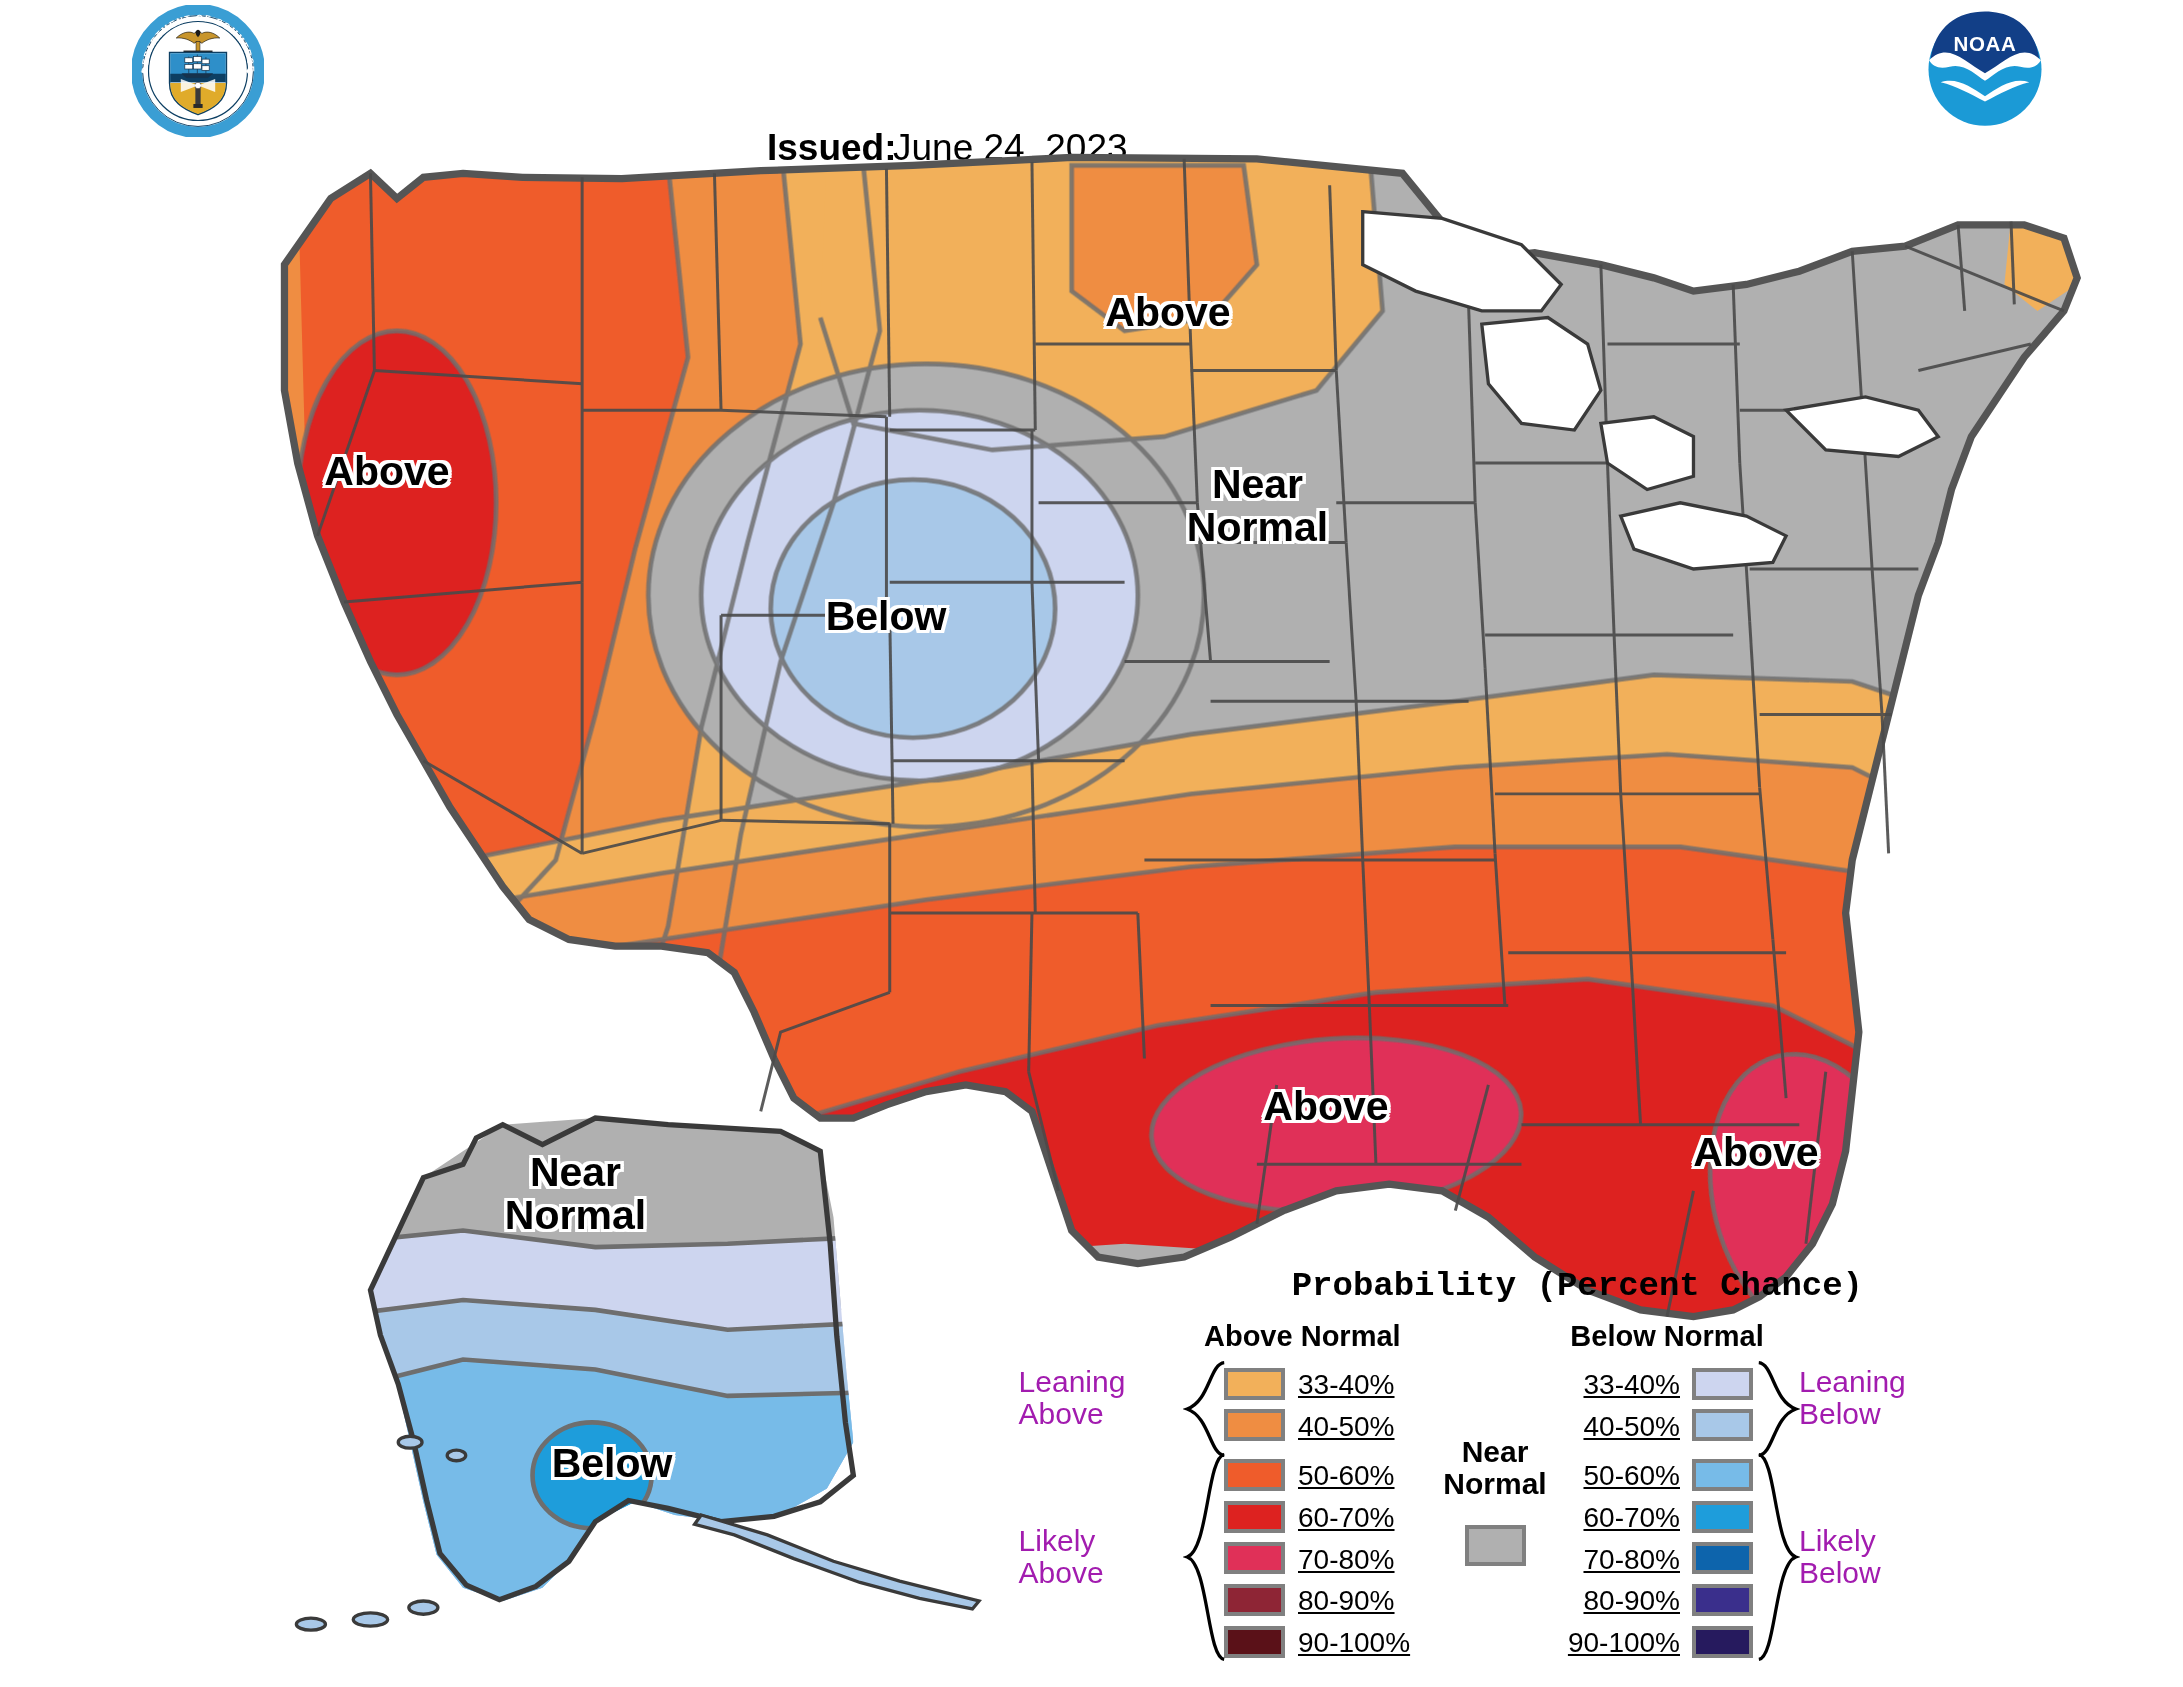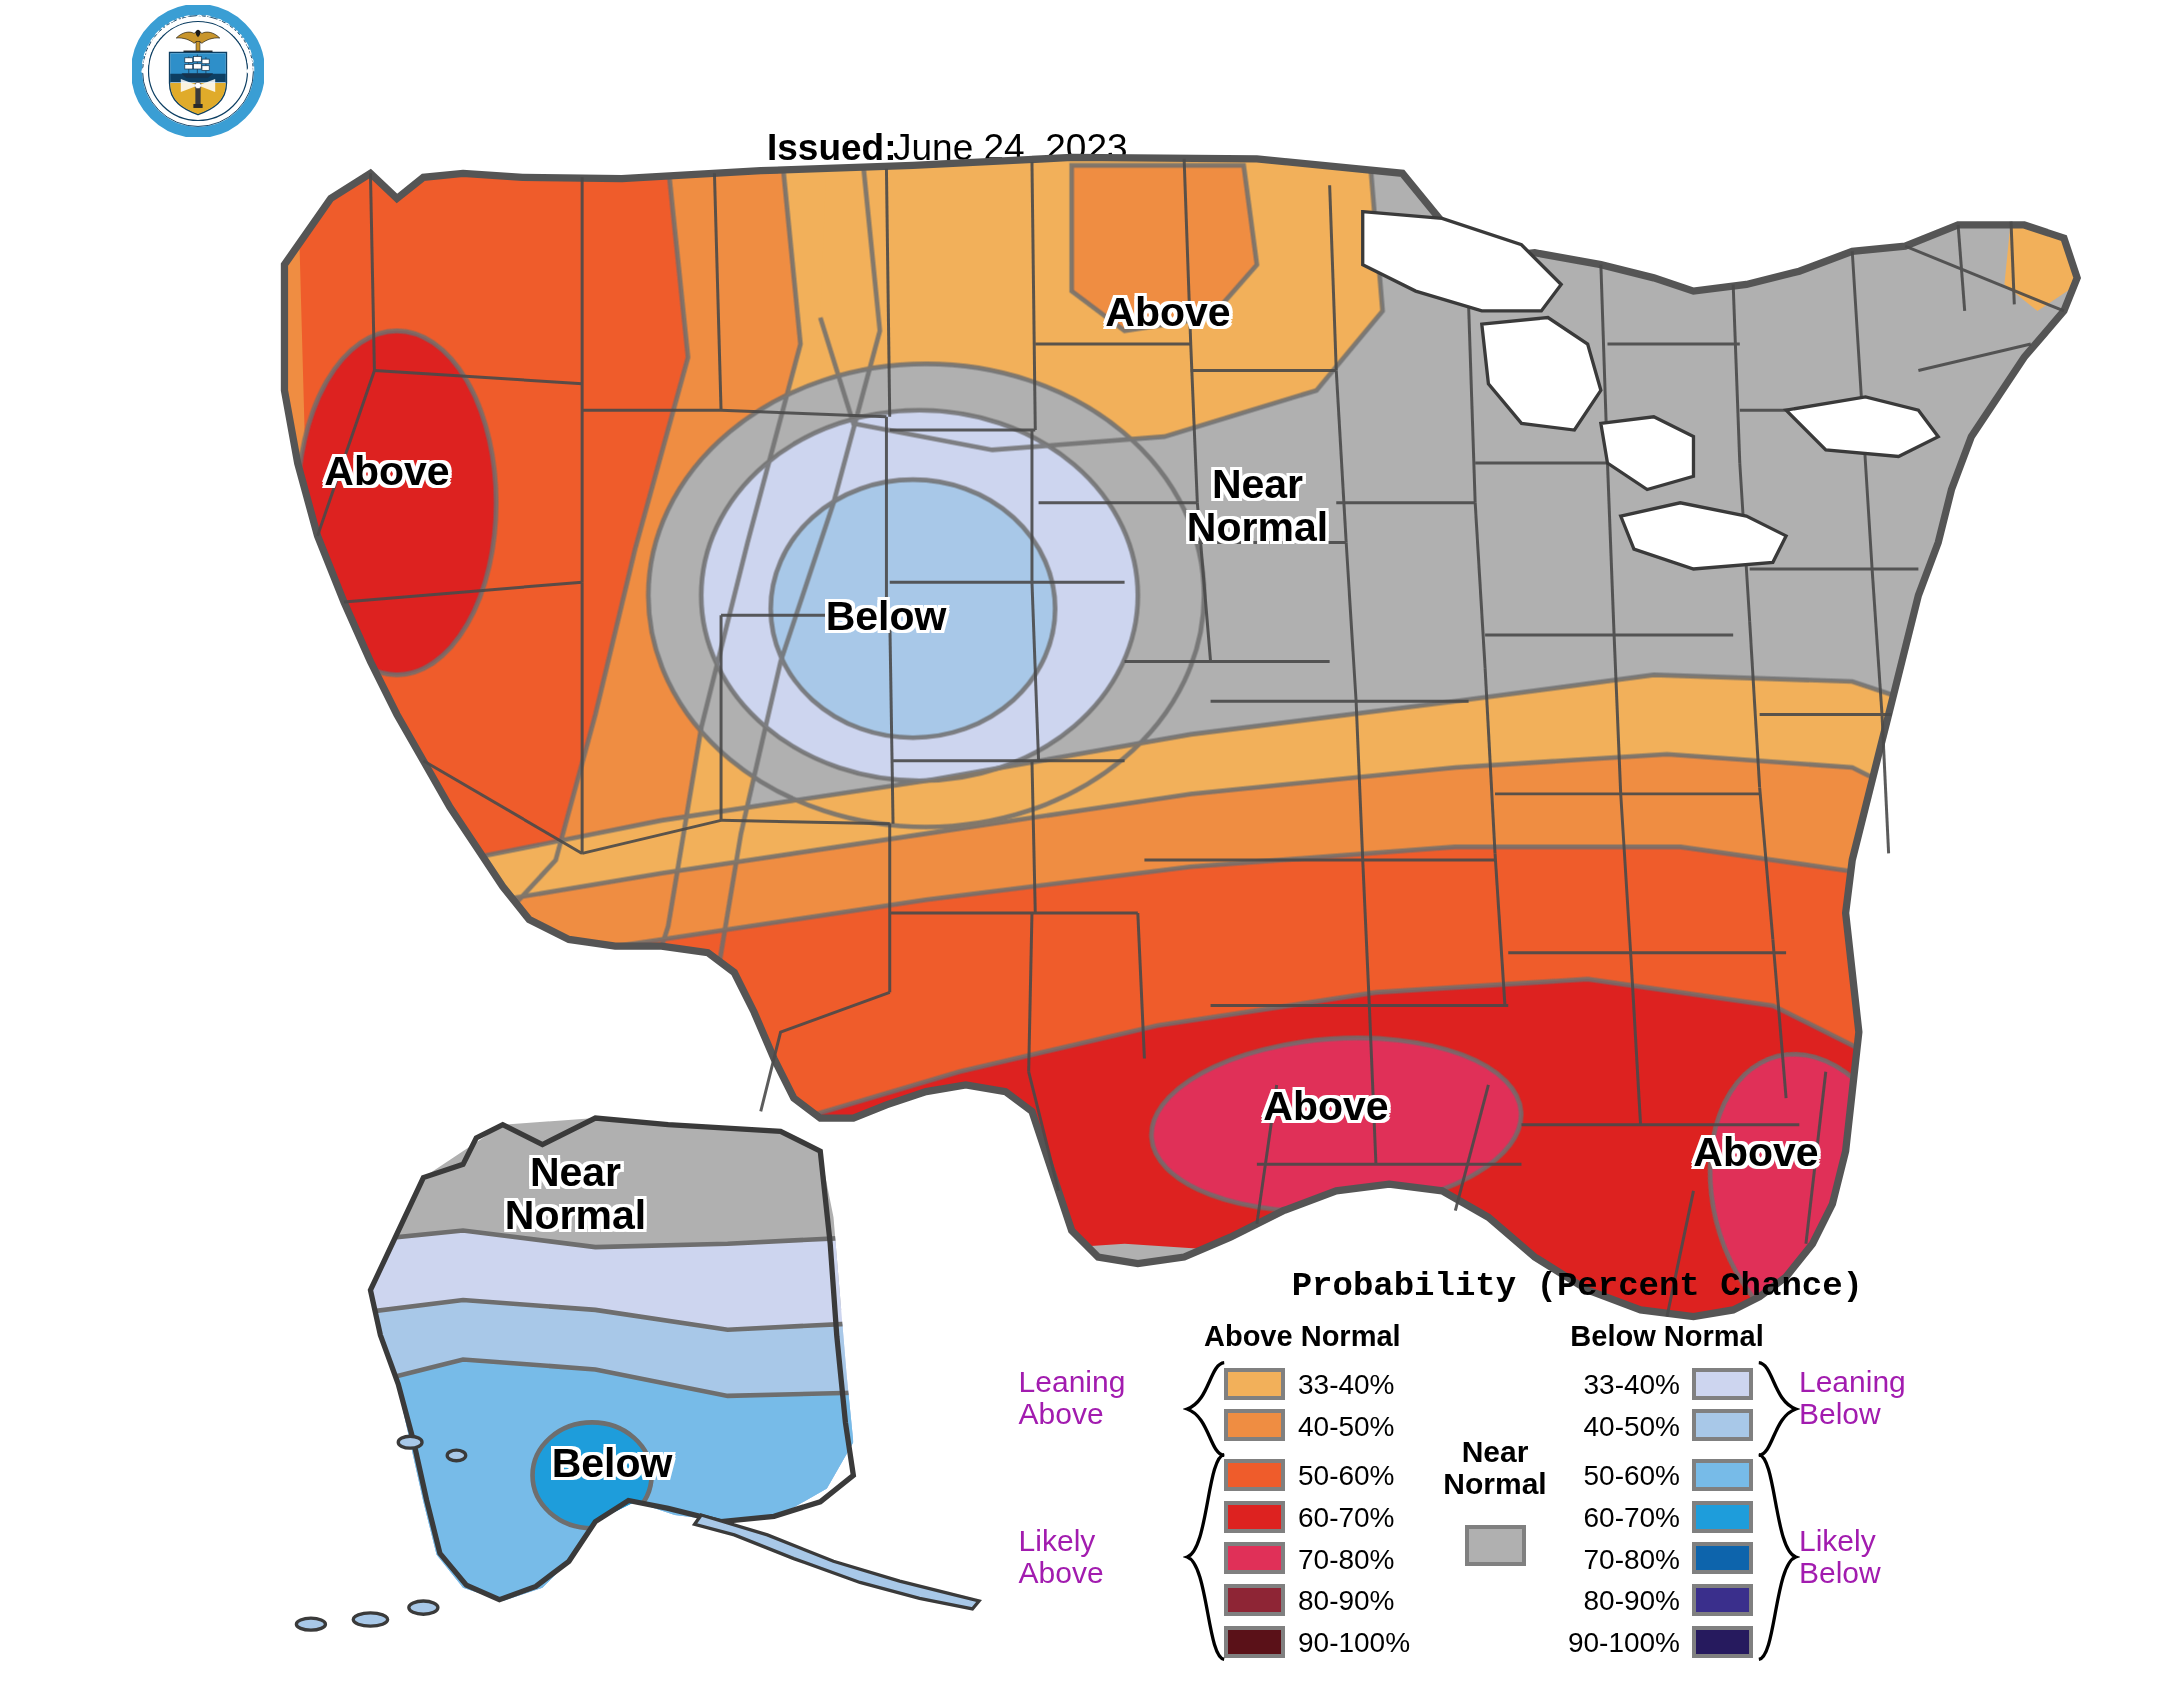--- a/index.html
+++ b/index.html
@@ -116,20 +116,21 @@
     position: absolute;
     width: 61px; height: 32px;
     border: 4.6px solid #808080;
     box-sizing: border-box;
   }
   .swlabel {
     position: absolute;
     font-size: 28px;
     color: #000;
     white-space: nowrap;
+    text-decoration: underline;
   }
   .lab-left { text-align: right; }
   .brace {
     position: absolute;
     font-size: 0;
     color: #000;
   }
   .grouplab {
     position: absolute;
     font-size: 30px;
@@ -218,20 +219,33 @@
     </svg>
   </div>
 
 
   <div id="valid-block">
     <div>
       <span class="vlabel">Issued:</span><span>June 24, 2023</span>
     </div>
   </div>
 
+  <div id="noaa-logo">
+    <svg viewBox="0 0 190 196" width="122" height="126">
+      <circle cx="95" cy="100" r="88" fill="#1b9ad6"></circle>
+      <path d="M 10,88 C 16,32 54,10 95,10 C 136,10 174,32 180,88
+               C 150,58 125,92 95,108 C 65,92 40,58 10,88 Z" fill="#123f87"></path>
+      <path d="M 8,86 C 38,56 64,90 95,106 C 126,90 152,56 182,86
+               C 176,96 166,100 150,96 C 128,90 110,108 95,118
+               C 80,108 62,90 40,96 C 24,100 14,96 8,86 Z" fill="#ffffff"></path>
+      <path d="M 26,120 C 52,112 74,128 95,142 C 116,128 138,112 164,120
+               C 140,126 118,138 95,150 C 72,138 50,126 26,120 Z" fill="#ffffff"></path>
+      <text x="95" y="72" text-anchor="middle" font-size="32" font-family="'Liberation Sans', sans-serif" font-weight="bold" fill="#ffffff" letter-spacing="1">NOAA</text>
+    </svg>
+  </div>
 </div>
 
 <svg id="map-canvas" viewBox="0 0 3300 2550" preserveAspectRatio="none">
   <defs>
     <clipPath id="conusClip">
       <path d="M 430,400 L 500,300 L 560,262 L 600,300 L 640,268 L 700,262 L 790,268
                L 940,270 L 1150,258 L 1380,250 L 1620,238 L 1900,240 L 2120,262
                L 2200,360 L 2250,390 L 2320,382 L 2420,400 L 2500,420 L 2560,440
                L 2640,430 L 2720,410 L 2800,380 L 2880,372 L 2960,340 L 3060,340
                L 3120,360 L 3140,420 L 3120,470 L 3060,540 L 3020,600 L 2980,660

